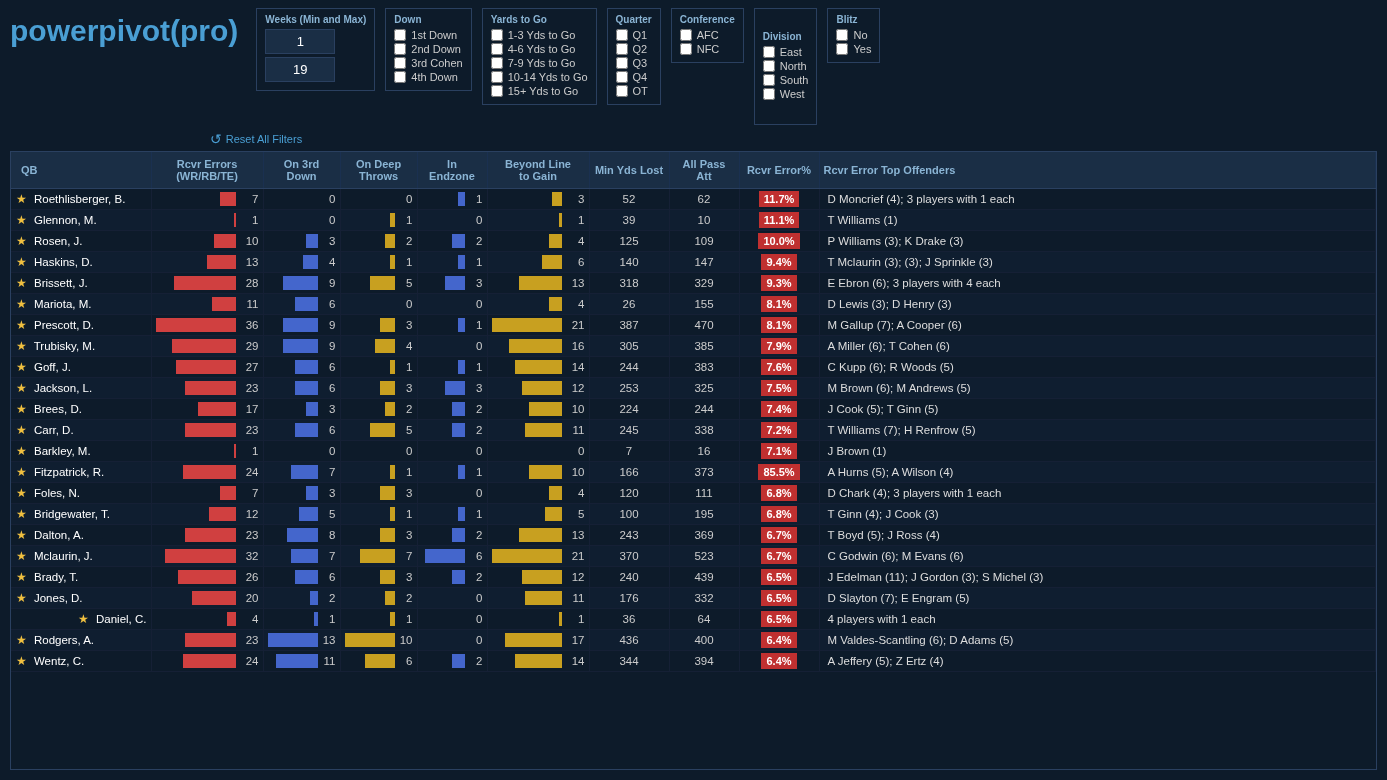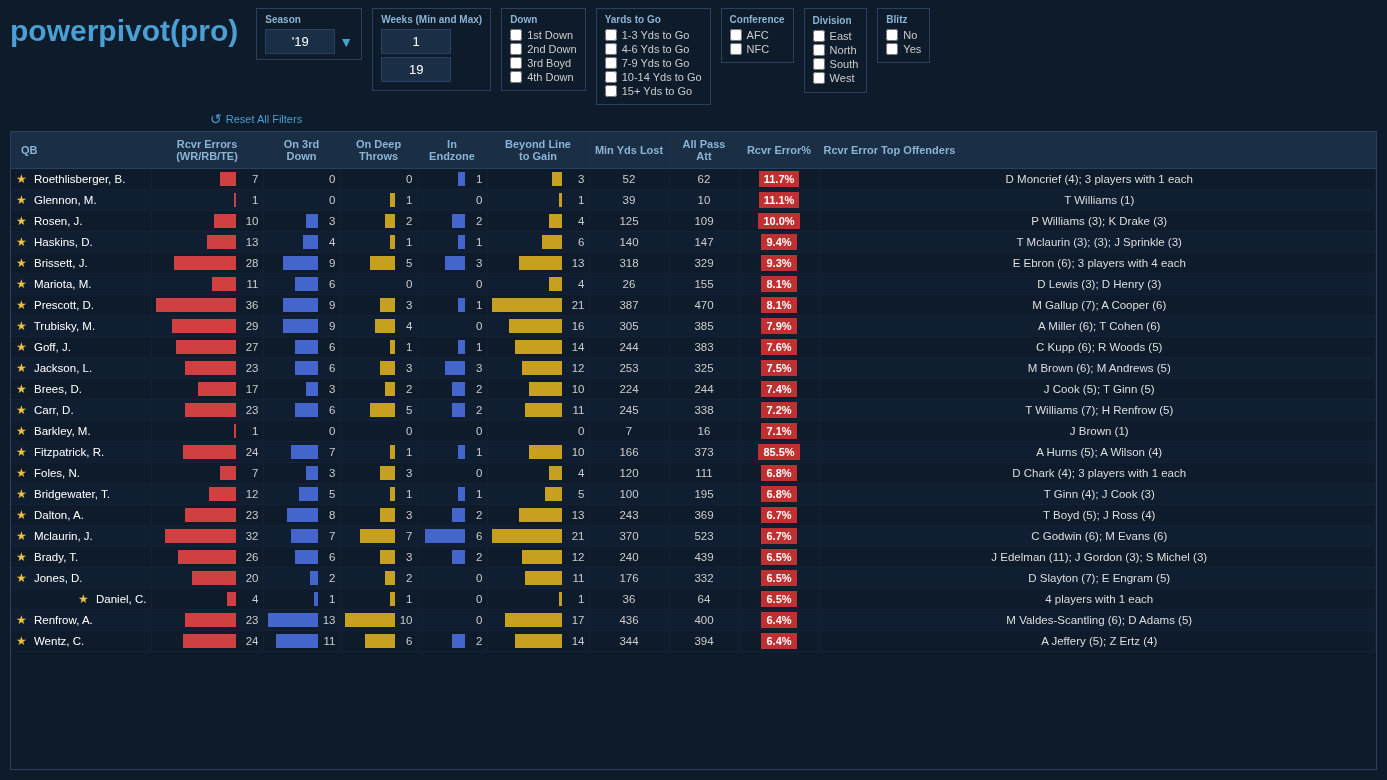--- a/index.html
+++ b/index.html
@@ -170,21 +170,21 @@
 
     .rcvr-error-pct {
       background: #c03030;
       color: #fff;
       padding: 2px 5px;
       font-weight: bold;
       font-size: 11px;
     }
 
     .top-offenders {
-      text-align: center;
+      text-align: left;
       color: #ddd;
       padding-left: 8px;
       white-space: nowrap;
     }
 
     .header-top {
       display: flex;
       align-items: flex-start;
       padding: 8px 10px 0 10px;
       gap: 12px;
@@ -196,47 +196,40 @@
 <div style="width:1387px; height:780px; background:#0d1b2a; overflow:hidden; display:flex; flex-direction:column;">
 
   <div class="header-top" style="display:flex; align-items:flex-start; padding:8px 10px 4px 10px; gap:10px;">
 
     <div style="min-width:200px; padding-top:4px;">
       <div class="logo">
         <span>powerpivot</span><span style="color:#4a9fd4;">(pro)</span>
       </div>
     </div>
 
-    <div class="filter-box" style="padding:5px 8px; border:1px solid #2a4060;">
-      <div class="filter-box-title">Season</div>
-      <div class="season-select">
-        <div class="season-box">'19</div>
-        <span class="dropdown-arrow">▼</span>
-      </div>
-    </div>
 
     <div class="filter-box" style="padding:5px 8px; border:1px solid #2a4060;">
       <div class="filter-box-title">Weeks (Min and Max)</div>
       <input class="week-input" type="text" style="display: block; margin-bottom: 3px;" value="1">
       <input class="week-input" type="text" style="display: block;" value="19">
     </div>
 
     <div class="filter-box" style="padding:5px 8px; border:1px solid #2a4060;">
       <div class="filter-box-title">Down</div>
       <div class="checkbox-item">
           <input type="checkbox" style="">
           <span>1st Down</span>
         </div>
       <div class="checkbox-item">
           <input type="checkbox" style="">
           <span>2nd Down</span>
         </div>
       <div class="checkbox-item">
           <input type="checkbox" style="">
-          <span>3rd Boyd</span>
+          <span>3rd Cohen</span>
         </div>
       <div class="checkbox-item">
           <input type="checkbox" style="">
           <span>4th Down</span>
         </div>
     </div>
 
     <div class="filter-box" style="padding:5px 8px; border:1px solid #2a4060;">
       <div class="filter-box-title">Yards to Go</div>
       <div class="checkbox-item">
@@ -254,34 +247,57 @@
       <div class="checkbox-item">
           <input type="checkbox" style="">
           <span>10-14 Yds to Go</span>
         </div>
       <div class="checkbox-item">
           <input type="checkbox" style="">
           <span>15+ Yds to Go</span>
         </div>
     </div>
 
+    <div class="filter-box" style="padding:5px 8px; border:1px solid #2a4060;">
+      <div class="filter-box-title">Quarter</div>
+      <div class="checkbox-item">
+          <input type="checkbox" style="">
+          <span>Q1</span>
+        </div>
+      <div class="checkbox-item">
+          <input type="checkbox" style="">
+          <span>Q2</span>
+        </div>
+      <div class="checkbox-item">
+          <input type="checkbox" style="">
+          <span>Q3</span>
+        </div>
+      <div class="checkbox-item">
+          <input type="checkbox" style="">
+          <span>Q4</span>
+        </div>
+      <div class="checkbox-item">
+          <input type="checkbox" style="">
+          <span>OT</span>
+        </div>
+    </div>
 
     <div class="filter-box" style="padding:5px 8px; border:1px solid #2a4060;">
       <div class="filter-box-title">Conference</div>
       <div class="checkbox-item">
           <input type="checkbox" style="">
           <span>AFC</span>
         </div>
       <div class="checkbox-item">
           <input type="checkbox" style="">
           <span>NFC</span>
         </div>
     </div>
 
-    <div class="filter-box" style="padding:6px 8px; border:1px solid #2a4060;">
+    <div class="filter-box" style="padding:22px 8px; border:1px solid #2a4060;">
       <div class="filter-box-title">Division</div>
       <div class="checkbox-item">
           <input type="checkbox" style="">
           <span>East</span>
         </div>
       <div class="checkbox-item">
           <input type="checkbox" style="">
           <span>North</span>
         </div>
       <div class="checkbox-item">
@@ -1210,21 +1226,21 @@
     <td>36</td>
     <td>64</td>
     <td>
       <span class="rcvr-error-pct">6.5%</span>
     </td>
     <td class="top-offenders">4 players with 1 each</td>
   </tr>
           <tr>
     <td style="text-align:left; padding-left:5px; white-space:nowrap;">
       <span class="star-icon">★</span>
-      <span class="player-name">Renfrow, A.</span>
+      <span class="player-name">Rodgers, A.</span>
     </td>
     <td>
       <div style="display:flex; align-items:center; gap:3px; justify-content:flex-end;">
         <div style="background:#d04040; height:14px; width:51px; display:inline-block;"></div>
         <span style="min-width:20px; text-align:right;">23</span>
       </div>
     </td>
     <td>
       <div style="display:flex; align-items:center; gap:3px; justify-content:flex-end;">
         <div style="background:#4466cc; height:14px; width:50px; display:inline-block;"></div>

